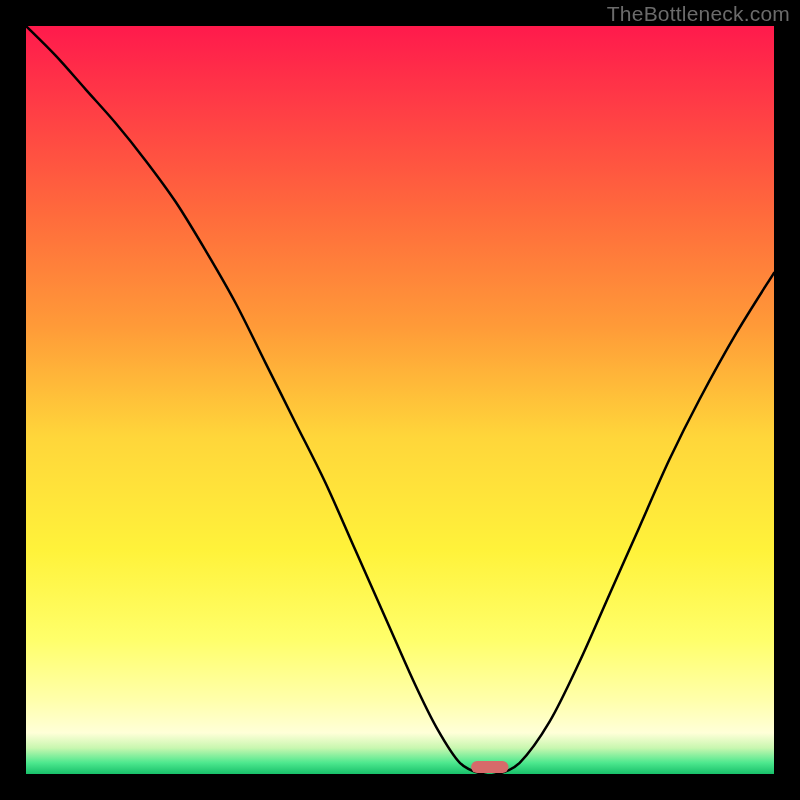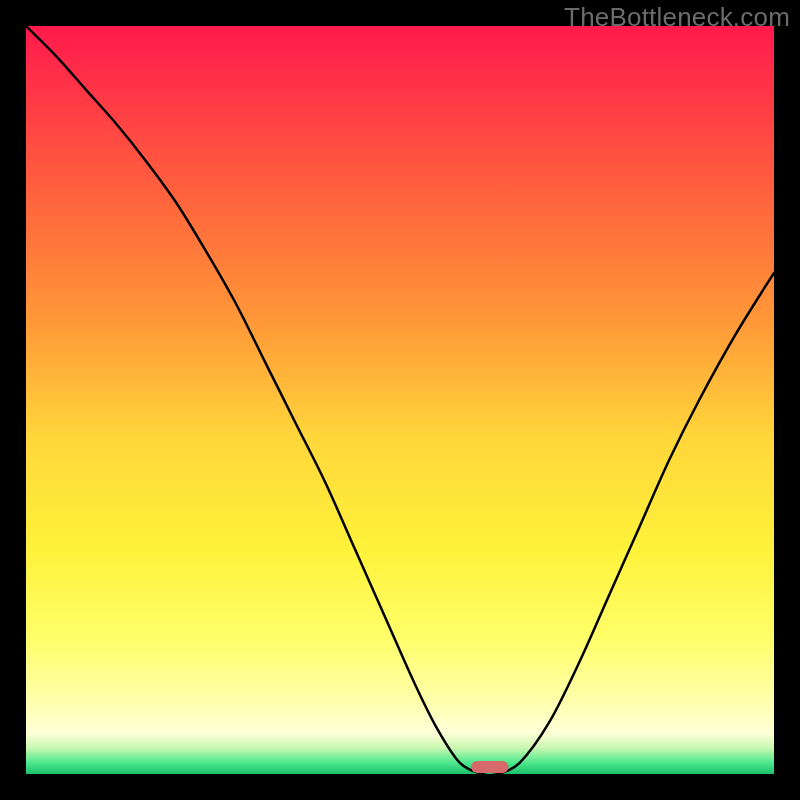--- a/index.html
+++ b/index.html
@@ -15,21 +15,21 @@
     position: relative;
     width: 800px;
     height: 800px;
     background: #000;
   }
   .watermark {
     position: absolute;
     top: 2px;
     right: 10px;
     color: #6b6b6b;
-    font-size: 26px;
+    font-size: 21px;
     font-weight: 400;
     letter-spacing: 0.2px;
     z-index: 10;
   }
   .plot {
     position: absolute;
     left: 26px;
     top: 26px;
     width: 748px;
     height: 748px;

